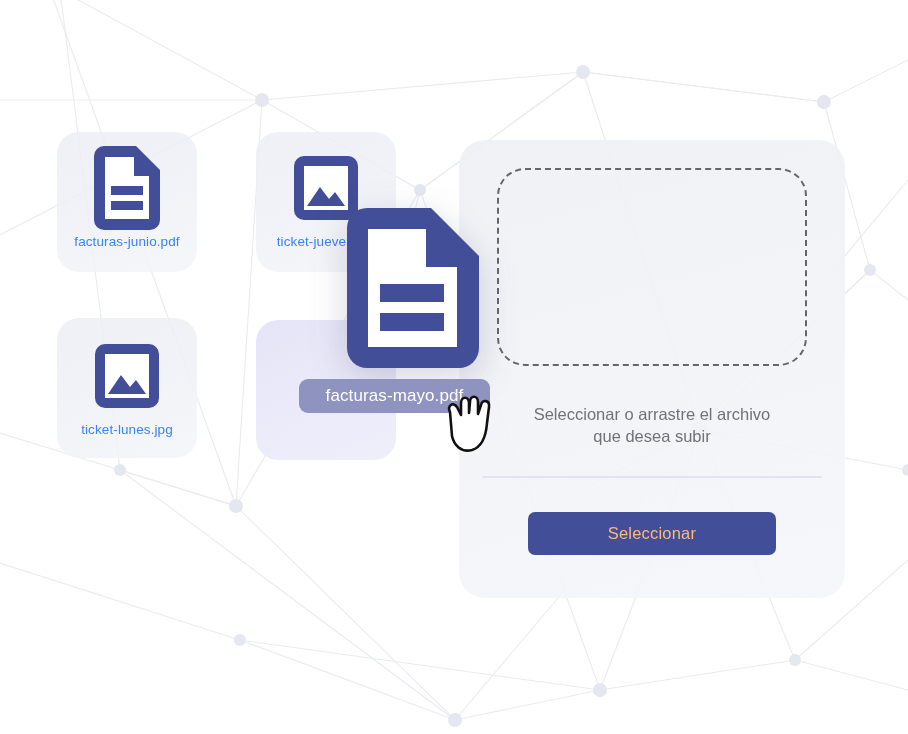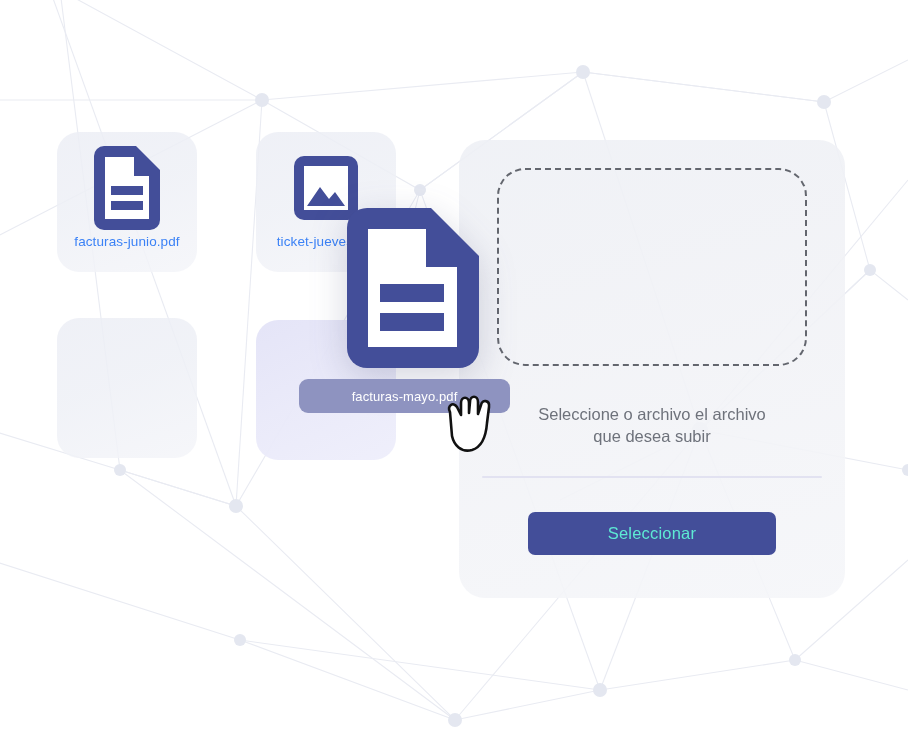--- a/index.html
+++ b/index.html
@@ -111,46 +111,46 @@
 
   #select-button {
     position: absolute;
     left: 528px;
     top: 512px;
     width: 248px;
     height: 43px;
     border: none;
     border-radius: 7px;
     background: #434e99;
-    color: #5eead4;
+    color: #fdba74;
     font-family: "Liberation Sans", "DejaVu Sans", sans-serif;
     font-size: 16.5px;
     letter-spacing: .2px;
     cursor: pointer;
     padding: 0;
   }
 
   
   #dragged-file {
     position: absolute;
     left: 347px;
     top: 208px;
     z-index: 6;
     filter: drop-shadow(0 10px 18px rgba(60,66,110,.22));
   }
   #dragged-label {
     position: absolute;
     left: 299px;
     top: 379px;
-    width: 211px;
+    width: 191px;
     height: 34px;
     border-radius: 9px;
     background: #8e93c0;
     color: #ffffff;
-    font-size: 13px;
+    font-size: 17px;
     display: flex;
     align-items: center;
     justify-content: center;
     z-index: 7;
     letter-spacing: .1px;
   }
 
   #hand-cursor {
     position: absolute;
     left: 444px;
@@ -215,21 +215,21 @@
 
 <div id="stage">
 
   <div id="uploader-panel"></div>
 
   <div id="dropzone">
     
   </div>
 
   <div id="dropzone-text">
-    <span>Seleccione o archivo el archivo</span><br>
+    <span>Seleccionar o arrastre el archivo</span><br>
     <span>que desea subir</span>
   </div>
 
   <div id="panel-divider"></div>
 
   <button id="select-button">Seleccionar</button>
 
   <div class="file-card" style="left:57px; top:132px;"></div>
   <div class="file-slot" style="left:42px; top:142px;" id="slot-facturas-junio">
     <div class="file-icon-wrap">
@@ -237,20 +237,30 @@
         <path d="M10 0 H42 L66 24 V74 A10 10 0 0 1 56 84 H10 A10 10 0 0 1 0 74 V10 A10 10 0 0 1 10 0 Z" fill="#434e99"></path>
         <path d="M11 11 H40 V30 H55 V73 H11 Z" fill="#ffffff"></path>
         <rect x="17" y="40" width="32" height="9" fill="#434e99"></rect>
         <rect x="17" y="55" width="32" height="9" fill="#434e99"></rect>
       </svg>
     </div>
     <div class="file-label">facturas-junio.pdf</div>
   </div>
 
   <div class="file-card" style="left:57px; top:318px;"></div>
+  <div class="file-slot" style="left:42px; top:330px;" id="slot-ticket-lunes">
+    <div class="file-icon-wrap">
+      <svg width="64" height="64" viewBox="0 0 64 64" xmlns="http://www.w3.org/2000/svg">
+        <rect x="0" y="0" width="64" height="64" rx="10" fill="#434e99"></rect>
+        <rect x="10" y="10" width="44" height="44" fill="#ffffff"></rect>
+        <path d="M13 50 L26 31 L35 43 L41 36 L51 50 Z" fill="#434e99"></path>
+      </svg>
+    </div>
+    <div class="file-label">ticket-lunes.jpg</div>
+  </div>
 
   <div class="file-card" style="left:256px; top:132px;"></div>
   <div class="file-slot" style="left:241px; top:142px;" id="slot-ticket-jueves">
     <div class="file-icon-wrap">
       <svg width="64" height="64" viewBox="0 0 64 64" xmlns="http://www.w3.org/2000/svg">
         <rect x="0" y="0" width="64" height="64" rx="10" fill="#434e99"></rect>
         <rect x="10" y="10" width="44" height="44" fill="#ffffff"></rect>
         <path d="M13 50 L26 31 L35 43 L41 36 L51 50 Z" fill="#434e99"></path>
       </svg>
     </div>

